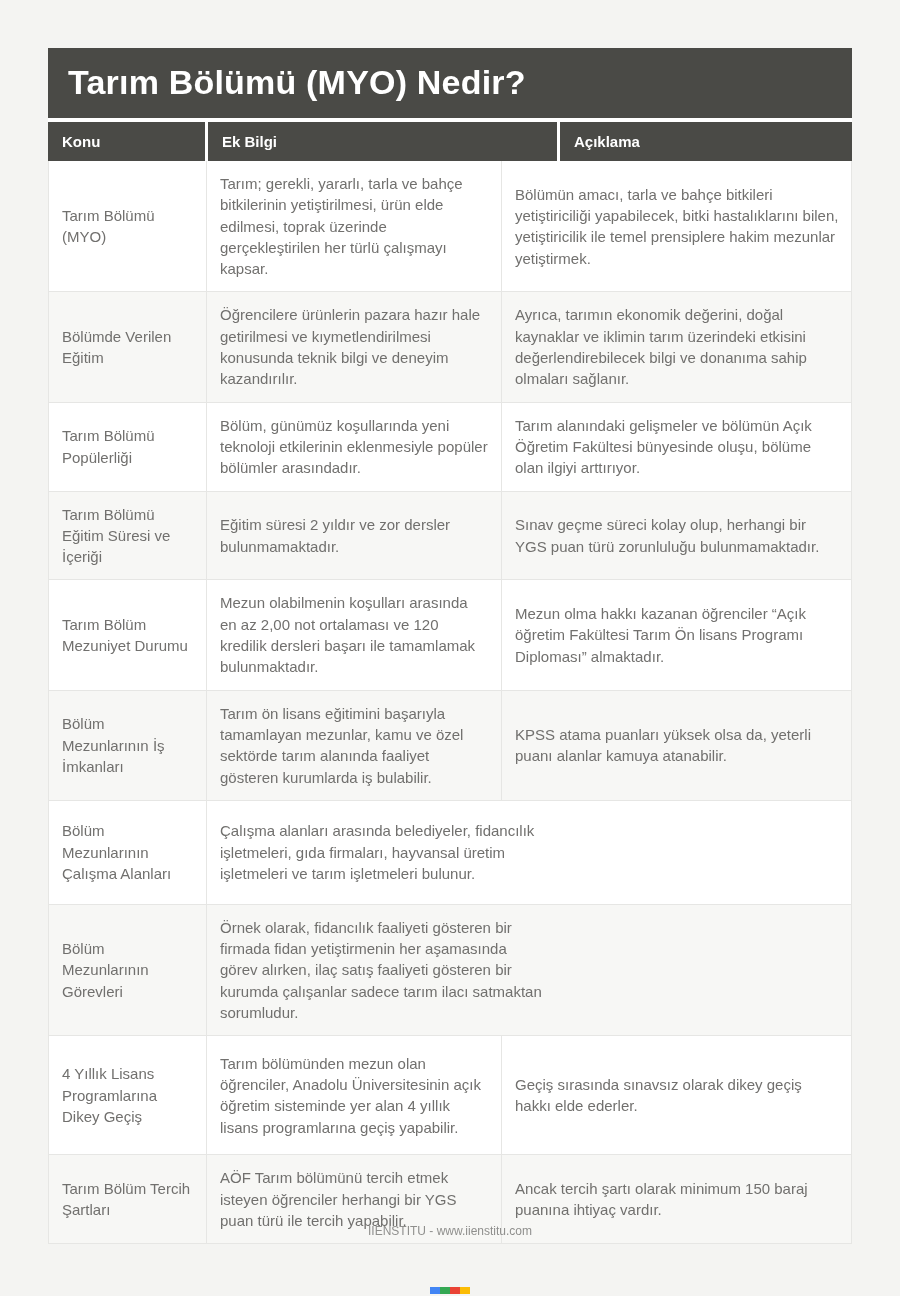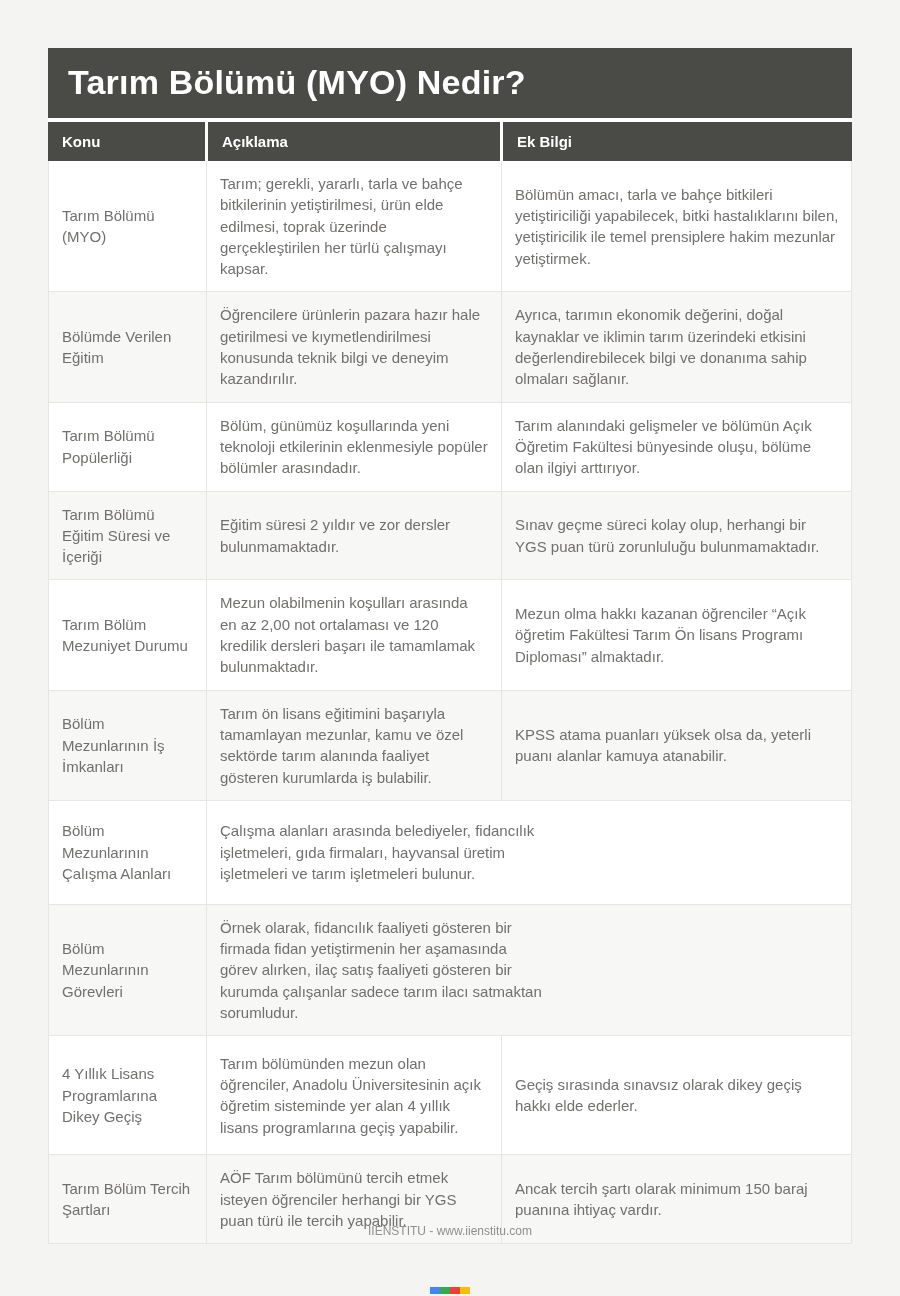--- a/index.html
+++ b/index.html
@@ -87,22 +87,22 @@
   .strip-yellow { background: #fbbc05; }
 </style>
 </head>
 <body>
 
 <div class="card">
   <div class="title-bar">Tarım Bölümü (MYO) Nedir?</div>
 
   <div class="header-row">
     <div class="header-cell col-konu">Konu</div>
+    <div class="header-cell col-ek">Ek Bilgi</div>
     <div class="header-cell col-acik">Açıklama</div>
-    <div class="header-cell col-ek">Ek Bilgi</div>
   </div>
 
   <div class="tbody">
     <div class="row r1">
       <div class="cell col-konu">Tarım Bölümü (MYO)</div>
       <div class="cell col-acik">Tarım; gerekli, yararlı, tarla ve bahçe bitkilerinin yetiştirilmesi, ürün elde edilmesi, toprak üzerinde gerçekleştirilen her türlü çalışmayı kapsar.</div>
       <div class="cell col-ek">Bölümün amacı, tarla ve bahçe bitkileri yetiştiriciliği yapabilecek, bitki hastalıklarını bilen, yetiştiricilik ile temel prensiplere hakim mezunlar yetiştirmek.</div>
     </div>
     <div class="row r2">
       <div class="cell col-konu">Bölümde Verilen Eğitim</div>

